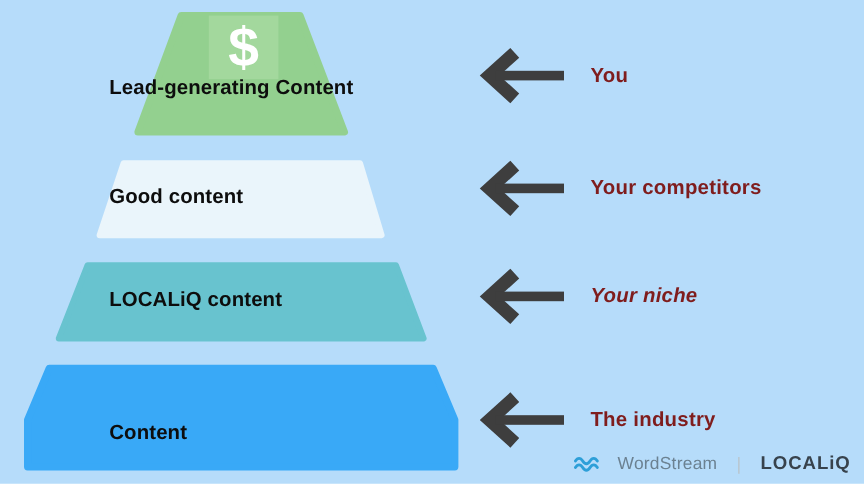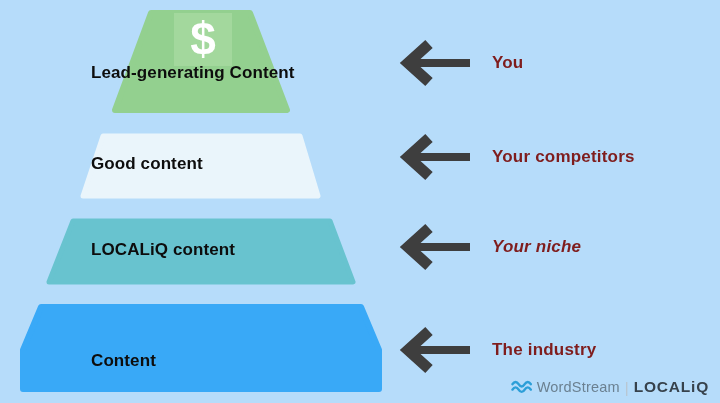--- a/index.html
+++ b/index.html
@@ -61,21 +61,21 @@
   .annotation.a2 { top: 157px; }
   .annotation.a3 { top: 247px; font-style: italic; }
   .annotation.a4 { top: 350px; }
 
   .footer {
     position: absolute;
     right: 11px;
     bottom: 6px;
     display: flex;
     align-items: center;
-    gap: 3px;
+    gap: 14px;
     height: 20px;
   }
   .footer .wordstream-text {
     font-size: 14.5px;
     font-weight: 500;
     color: #6b8191;
     letter-spacing: 0.2px;
   }
   .footer .divider {
     font-size: 15px;

